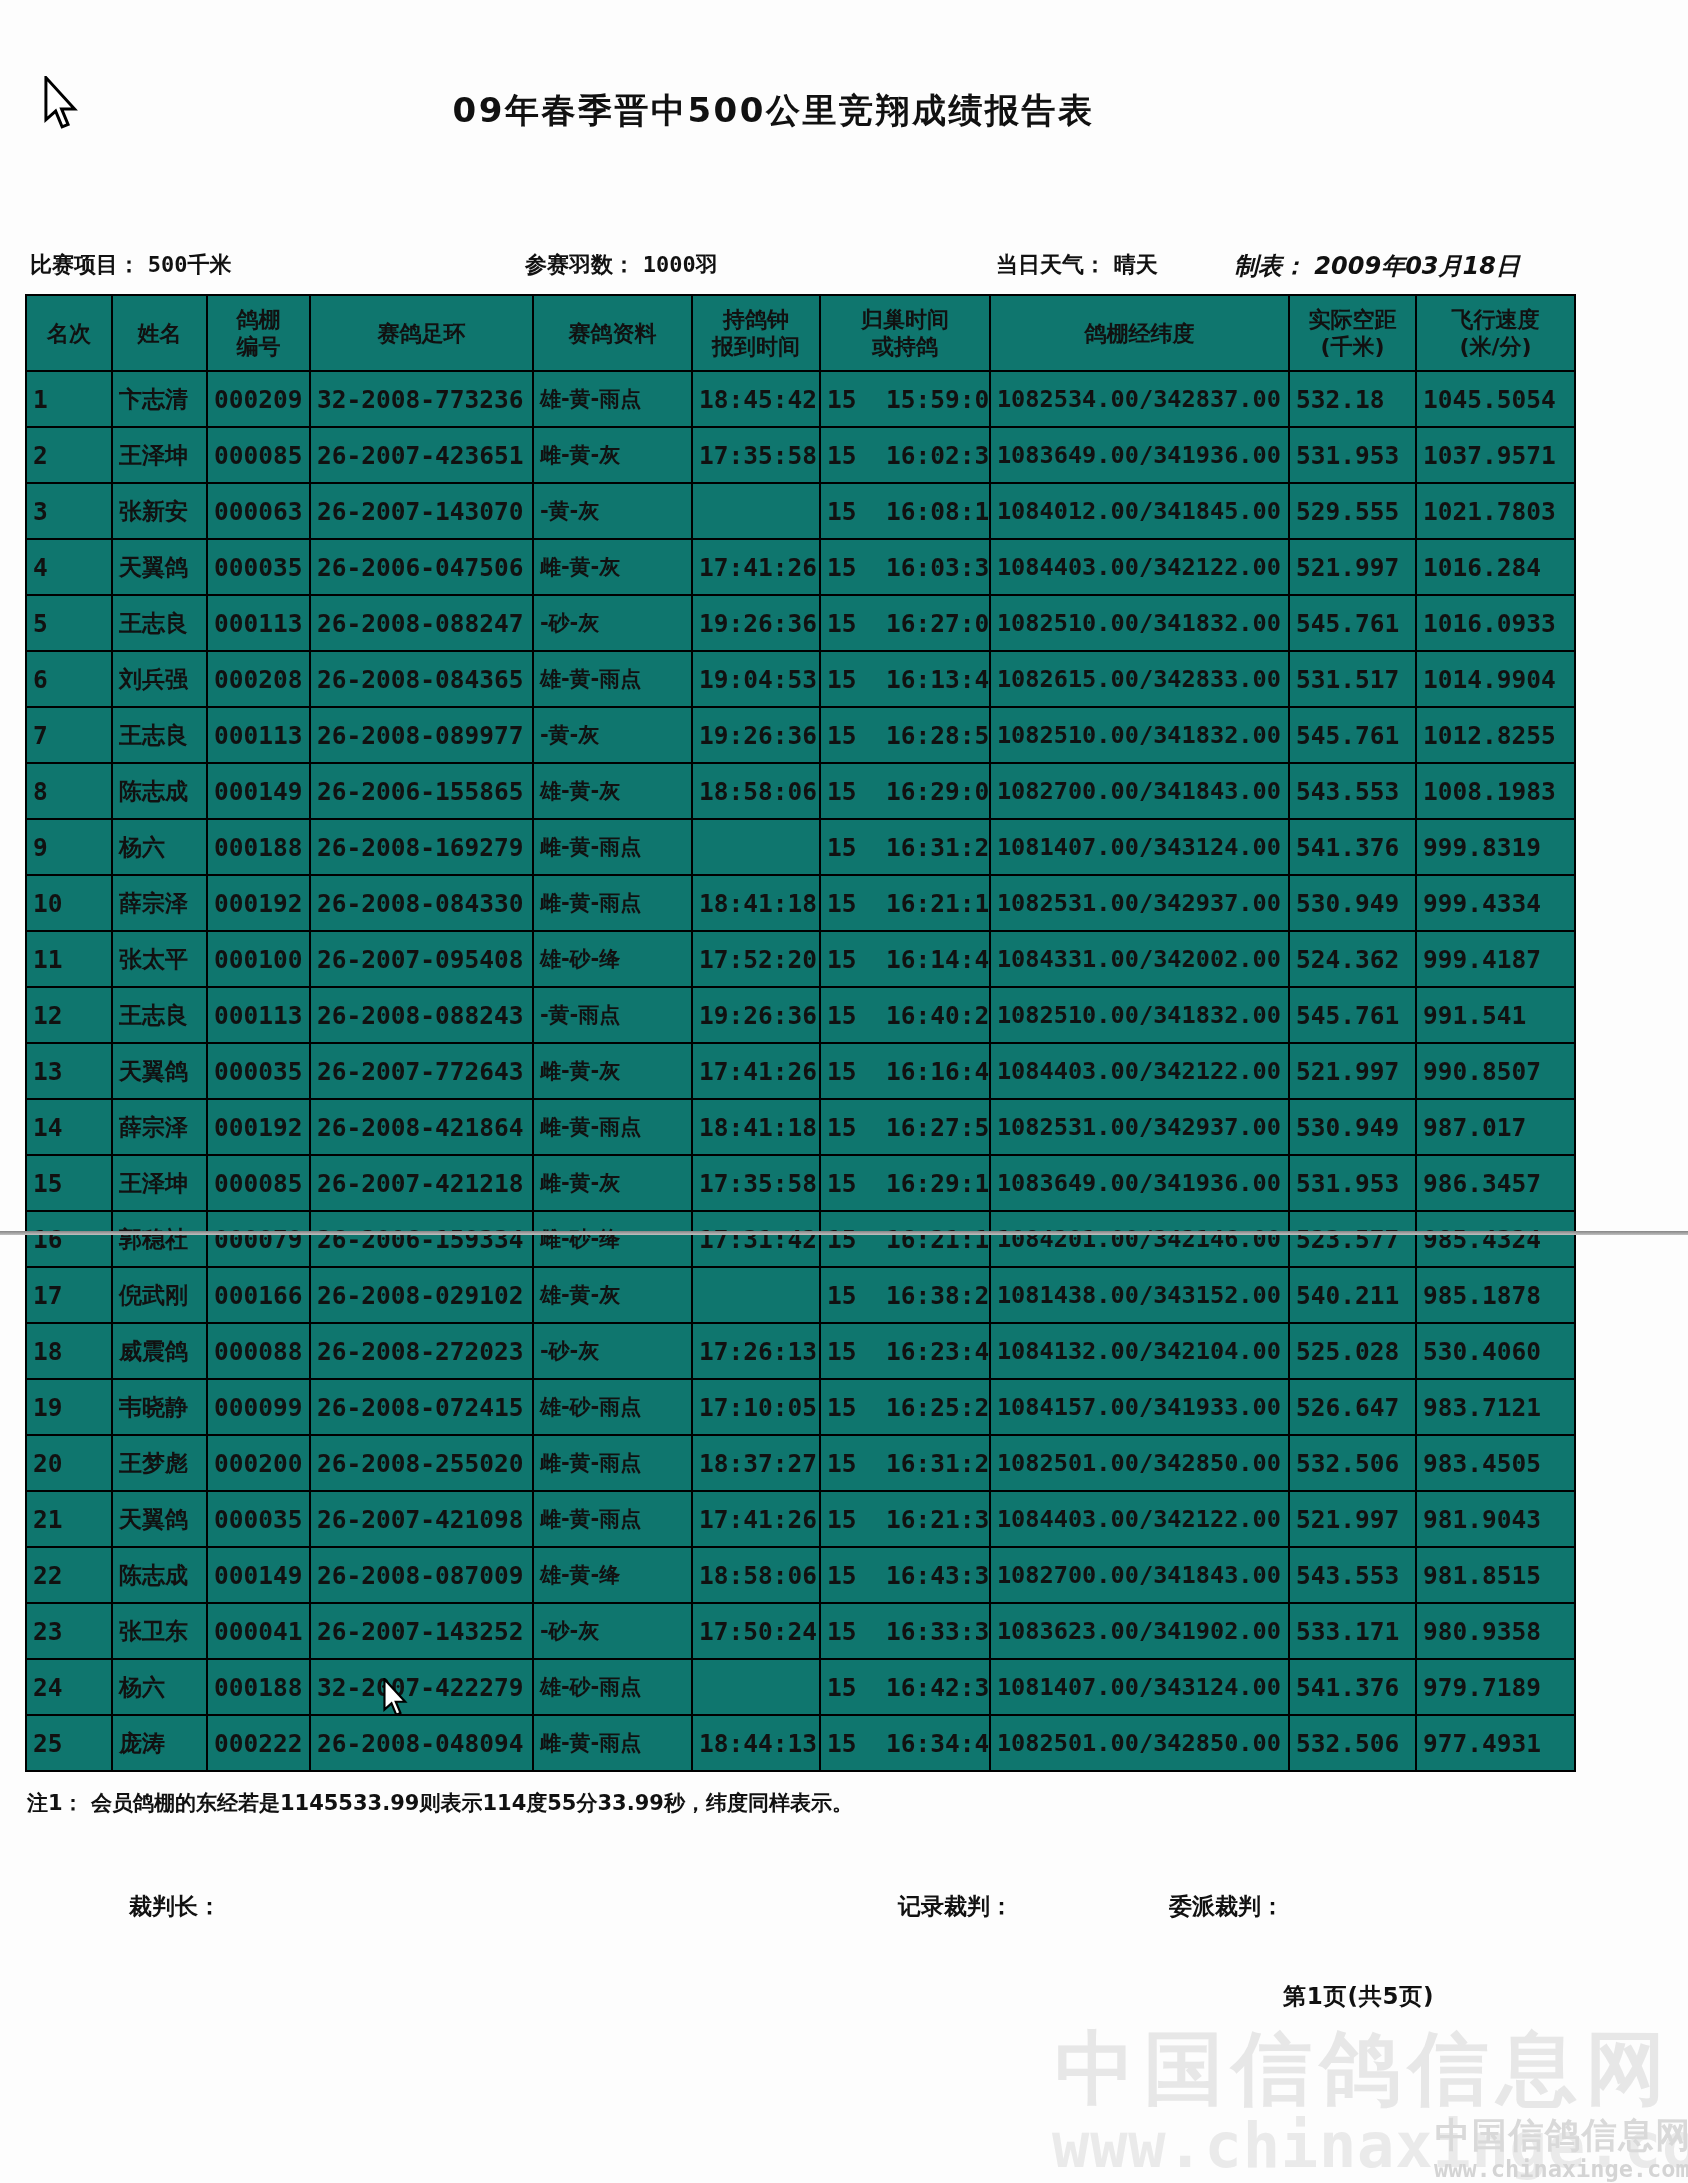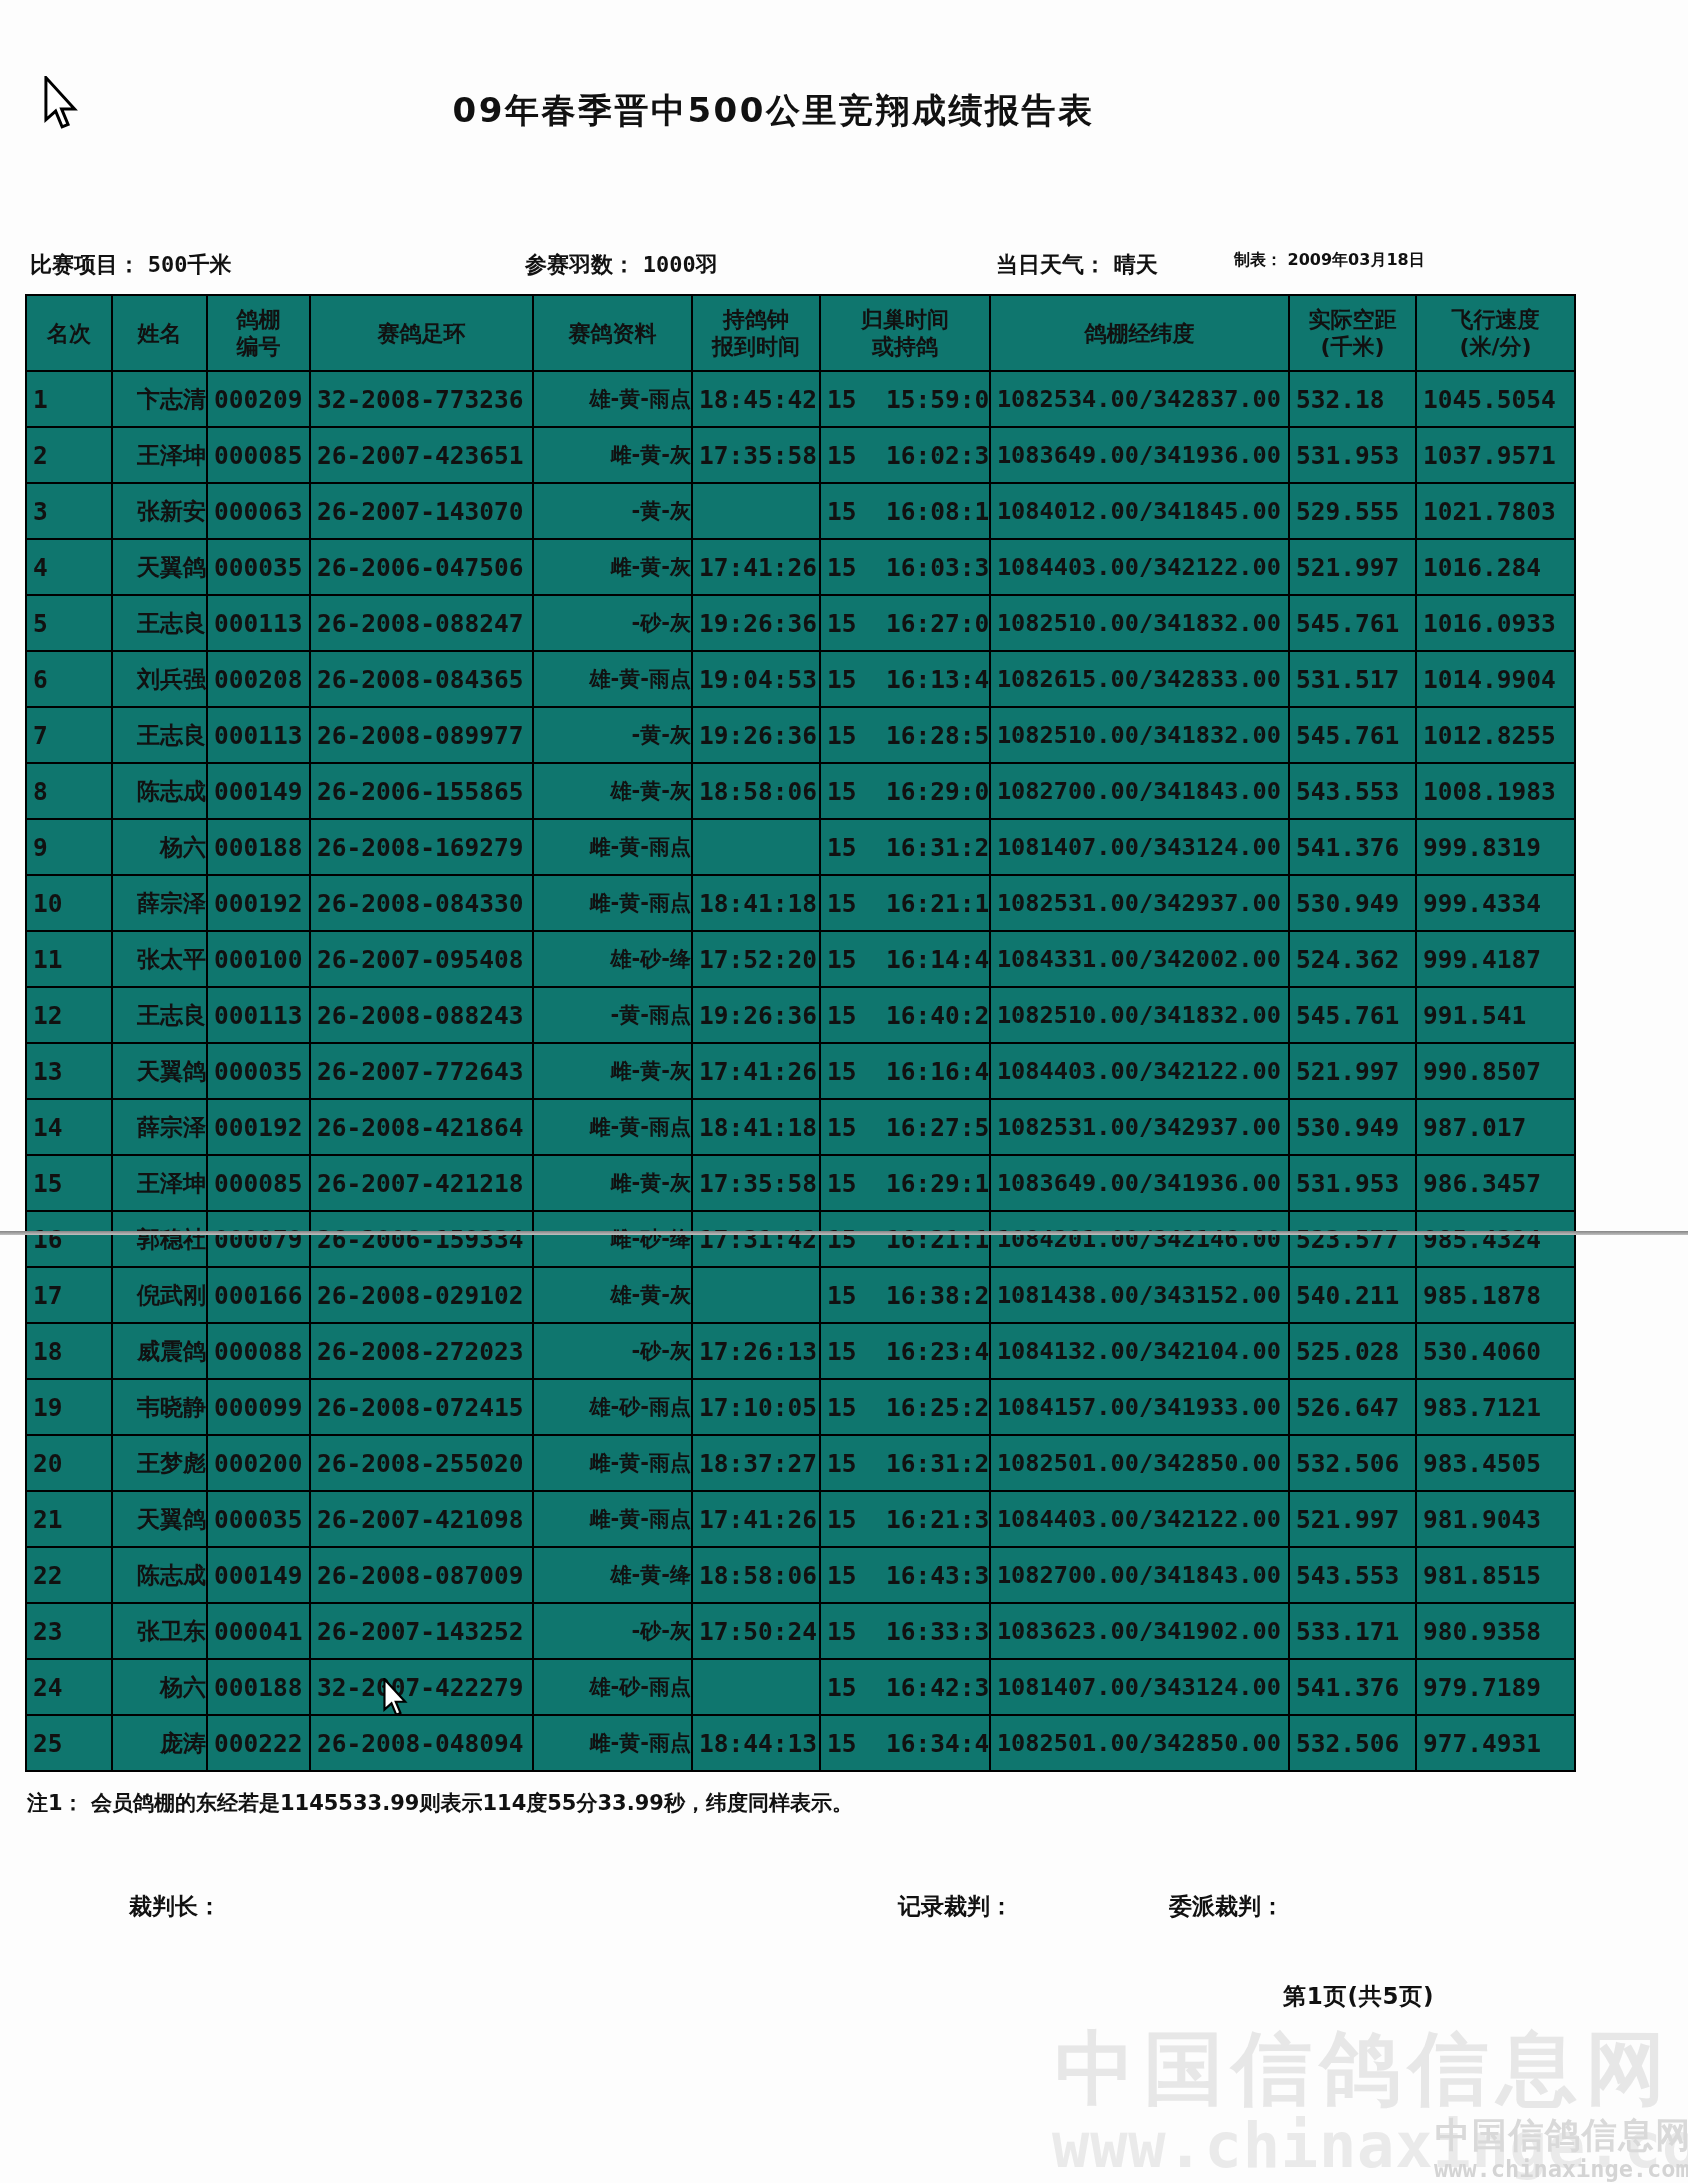--- a/index.html
+++ b/index.html
@@ -3,28 +3,28 @@
 <meta charset="utf-8">
 <style>
   html,body{margin:0;padding:0;background:#ffffff;}
   #page{position:relative;width:1689px;height:2183px;background:#fdfdfd;overflow:hidden;
         font-family:"DejaVu Sans",sans-serif;color:#111;}
   #title{position:absolute;top:88px;left:0;width:1547px;text-align:center;
          font-size:34px;font-weight:700;letter-spacing:2.5px;}
   .info-col{position:absolute;top:187px;font-size:22px;font-weight:600;line-height:31px;white-space:pre;}
   #info-col-0{left:30px;} #info-col-1{left:525px;} #info-col-2{left:996px;}
   .info-line .val{font-family:"DejaVu Sans Mono","DejaVu Sans",monospace;}
-  #made{position:absolute;top:250px;left:1234px;font-size:16px;font-weight:600;white-space:pre;}
+  #made{position:absolute;top:250px;left:1234px;font-size:24px;font-weight:600;white-space:pre;font-style:italic;}
   #results-table{position:absolute;left:25px;top:294px;border-collapse:collapse;table-layout:fixed;
                  width:1548px;background:#0f766e;}
   #results-table th,#results-table td{border:2.5px solid #000;overflow:hidden;vertical-align:middle;}
   #results-table th{height:74px;font-size:22px;font-weight:600;text-align:center;
                     white-space:pre-line;line-height:27px;padding:0;}
   #results-table td{height:54px;padding:0 0 0 5.9px;font-weight:600;}
-  td.cjk{font-size:23px;text-align:right;}
+  td.cjk{font-size:23px;}
   td.num{font-family:"DejaVu Sans Mono","DejaVu Sans",monospace;font-size:24.5px;white-space:pre;}
   td.c4{font-size:21px;padding-left:4.2px;}
   td.c7{font-size:23.6px;padding-left:1.7px;}
   td.c8{padding-left:1.7px;}
   td.c9{padding-left:8.4px;}
   #artifact-line{position:absolute;left:0;top:1231px;width:1689px;height:4.2px;
                  background:linear-gradient(180deg,#858585,#c0c0c0);z-index:5;}
   #notes{position:absolute;left:27px;top:1788px;font-size:21px;font-weight:600;line-height:31px;}
   .signature{position:absolute;top:1891px;font-size:23px;font-weight:600;margin-left:28px;}
   #sig-chief{left:101px;} #sig-recorder{left:870px;} #sig-delegate{left:1141px;}

